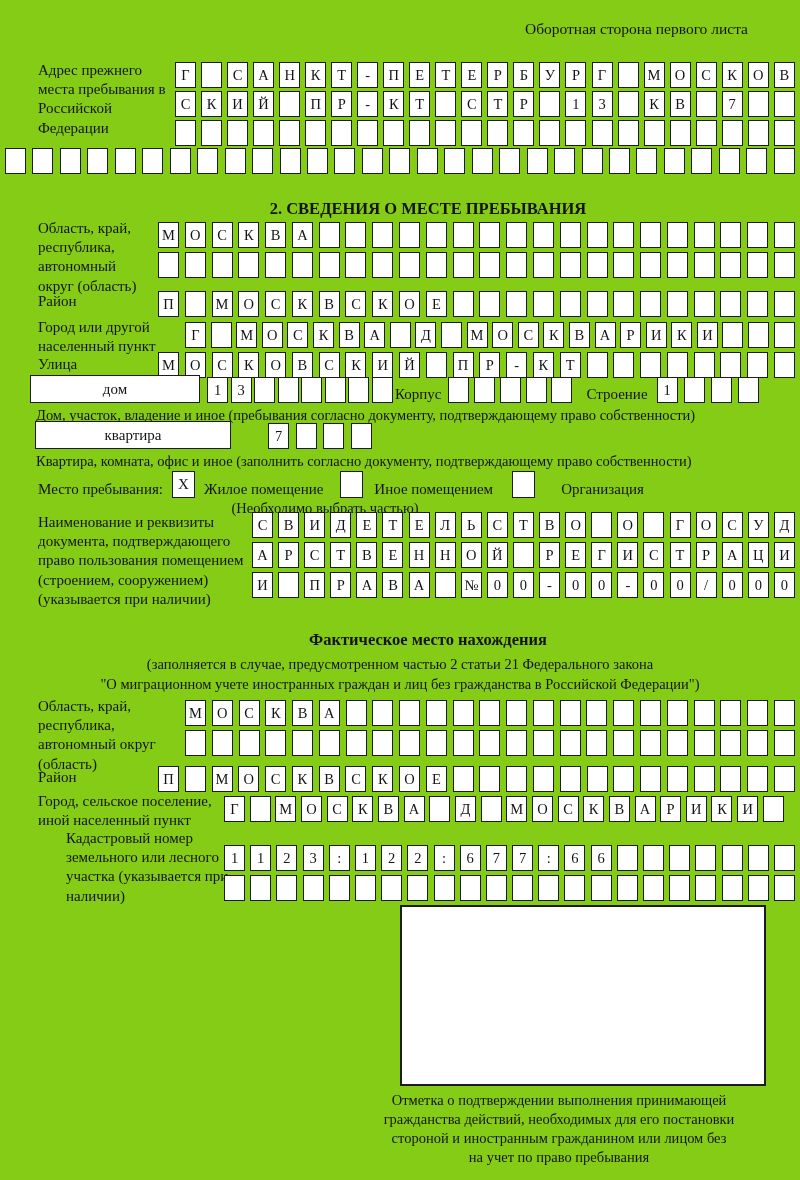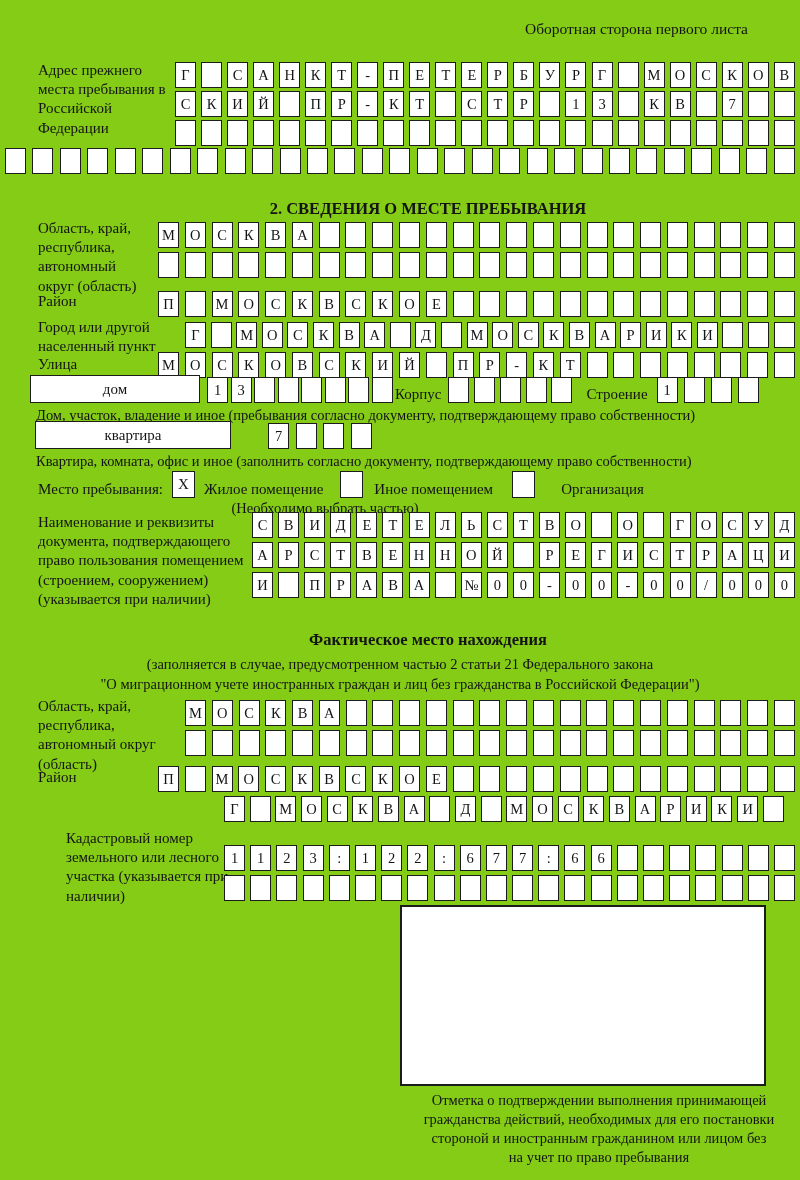--- a/index.html
+++ b/index.html
@@ -492,20 +492,21 @@
       <span class="cell"></span>
       <span class="cell"></span>
       <span class="cell"></span>
       <span class="cell"></span>
       <span class="cell"></span>
       <span class="cell"></span>
       <span class="cell"></span>
       <span class="cell"></span>
     </div>
 
+  <div class="lbl" style="left:38px;top:792px;width:185px;">Город, сельское поселение, иной населенный пункт</div>
   <div class="cellrow" style="left:224px;top:796px;width:560px;">
       <span class="cell">Г</span>
       <span class="cell"></span>
       <span class="cell">М</span>
       <span class="cell">О</span>
       <span class="cell">С</span>
       <span class="cell">К</span>
       <span class="cell">В</span>
       <span class="cell">А</span>
       <span class="cell"></span>
@@ -568,20 +569,20 @@
       <span class="cell"></span>
       <span class="cell"></span>
       <span class="cell"></span>
       <span class="cell"></span>
       <span class="cell"></span>
       <span class="cell"></span>
       <span class="cell"></span>
     </div>
 
   <div class="bigbox" style="left:400px;top:905px;width:362px;height:177px;"></div>
-  <div class="abs" style="left:401px;top:1091px;width:396px;font-family:Liberation Serif, serif;">
+  <div class="abs" style="left:361px;top:1091px;width:396px;font-family:Liberation Serif, serif;">
     <div class="footer-line">Отметка о подтверждении выполнения принимающей</div>
     <div class="footer-line">гражданства действий, необходимых для его постановки</div>
     <div class="footer-line">стороной и иностранным гражданином или лицом без</div>
     <div class="footer-line">на учет по право пребывания</div>
   </div>
 
 </div>
 
 </body></html>

